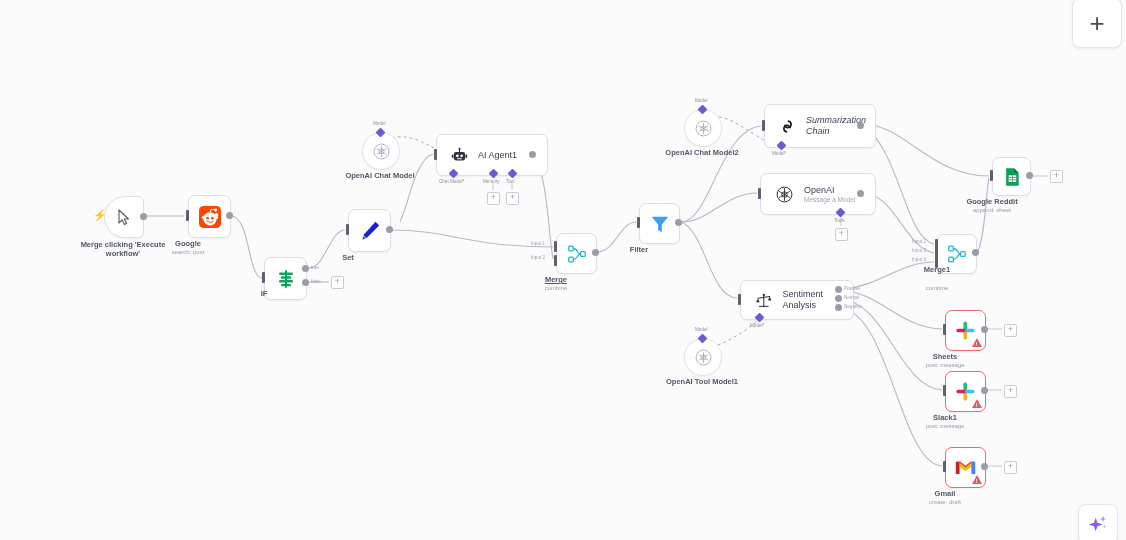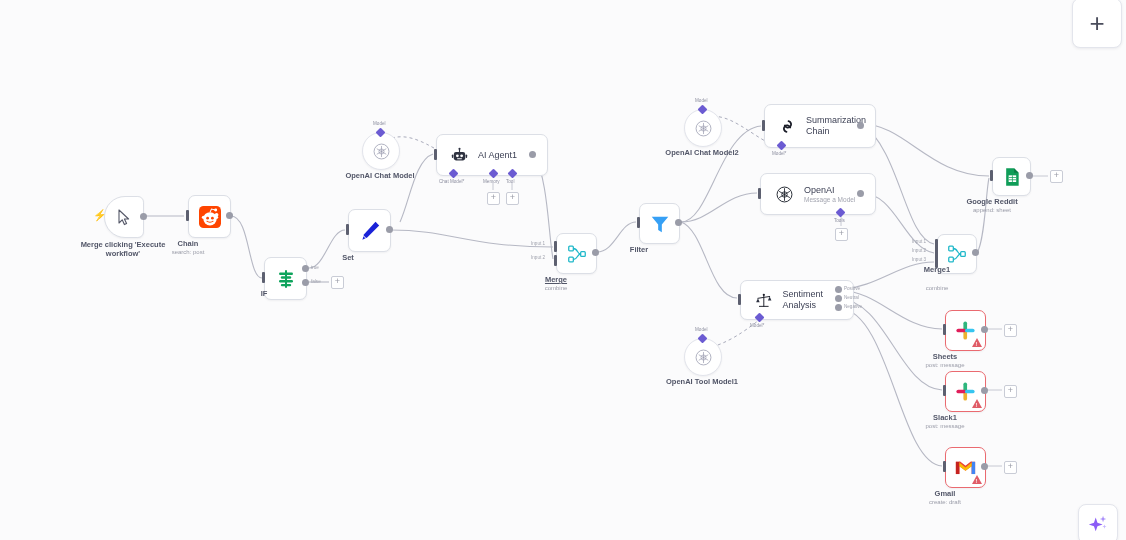--- a/index.html
+++ b/index.html
@@ -177,21 +177,21 @@
         <path d="M8.6,16.6 C10.2,18 13.8,18 15.4,16.6" stroke="#ff4500" stroke-width="1.1" fill="none" stroke-linecap="round"></path>
         <circle cx="19.2" cy="9.6" r="2" fill="#fff"></circle>
         <circle cx="4.8" cy="12.4" r="1.7" fill="#fff"></circle>
         <circle cx="19.2" cy="12.4" r="1.7" fill="#fff"></circle>
         <path d="M12,6.8 L13.6,3.4 L17.6,4.4" stroke="#fff" stroke-width="1.1" fill="none"></path>
         <circle cx="18.2" cy="4.4" r="1.6" fill="#fff"></circle>
       </svg>
     </div>
     <div class="port inbar" style="left:-2px;top:15px;"></div>
     <div class="port" style="left:38px;top:17px;"></div>
-    <div class="nlabel" style="top:44px;">Chain</div>
+    <div class="nlabel" style="top:44px;">Google</div>
     <div class="nsub" style="top:53px;">search: post</div>
   </div>
 
   <div class="node" style="left:264px;top:257px;">
     <div class="nbox" style="width:41px;height:41px;">
       <svg width="24" height="24" viewBox="0 0 24 24">
         <g fill="#0fa45d">
           <rect x="5" y="5.5" width="14" height="2.4" rx="1.2"></rect>
           <rect x="6.8" y="9.3" width="10.4" height="2.4" rx="1.2"></rect>
           <rect x="5" y="13.1" width="14" height="2.4" rx="1.2"></rect>
@@ -305,21 +305,21 @@
         <path d="M12,5 L12,19 M6,8.5 L18,15.5 M6,15.5 L18,8.5" stroke="#9b9db0" stroke-width="0.9"></path>
         <circle cx="12" cy="12" r="3.2" fill="none" stroke="#9b9db0" stroke-width="0.9"></circle>
       </svg>
     </div>
     <div class="dport" style="left:15px;top:-3px;"></div>
     <div class="dlabel" style="left:11px;top:-11px;">Model</div>
     <div class="nlabel" style="top:39px;left:18px;">OpenAI Chat Model2</div>
   </div>
 
   <div class="node" style="left:764px;top:104px;">
-    <div class="nbox wide" style="width:96px;height:42px;">
+    <div class="nbox wide" style="width:96px;height:42px;font-style:italic;">
       <svg width="17" height="17" viewBox="0 0 24 24">
         <g stroke="#1b1d28" stroke-width="2.6" fill="none" stroke-linecap="round">
           <path d="M13.5,4.5 A4.6,4.6 0 1,1 8.2,10.6"></path>
           <path d="M10.5,19.5 A4.6,4.6 0 1,1 15.8,13.4"></path>
         </g>
       </svg>
       <div class="wtitle" style="width:62px;">Summarization Chain</div>
     </div>
     <div class="port inbar" style="left:-2px;top:16px;"></div>
     <div class="port" style="left:93px;top:18px;"></div>

